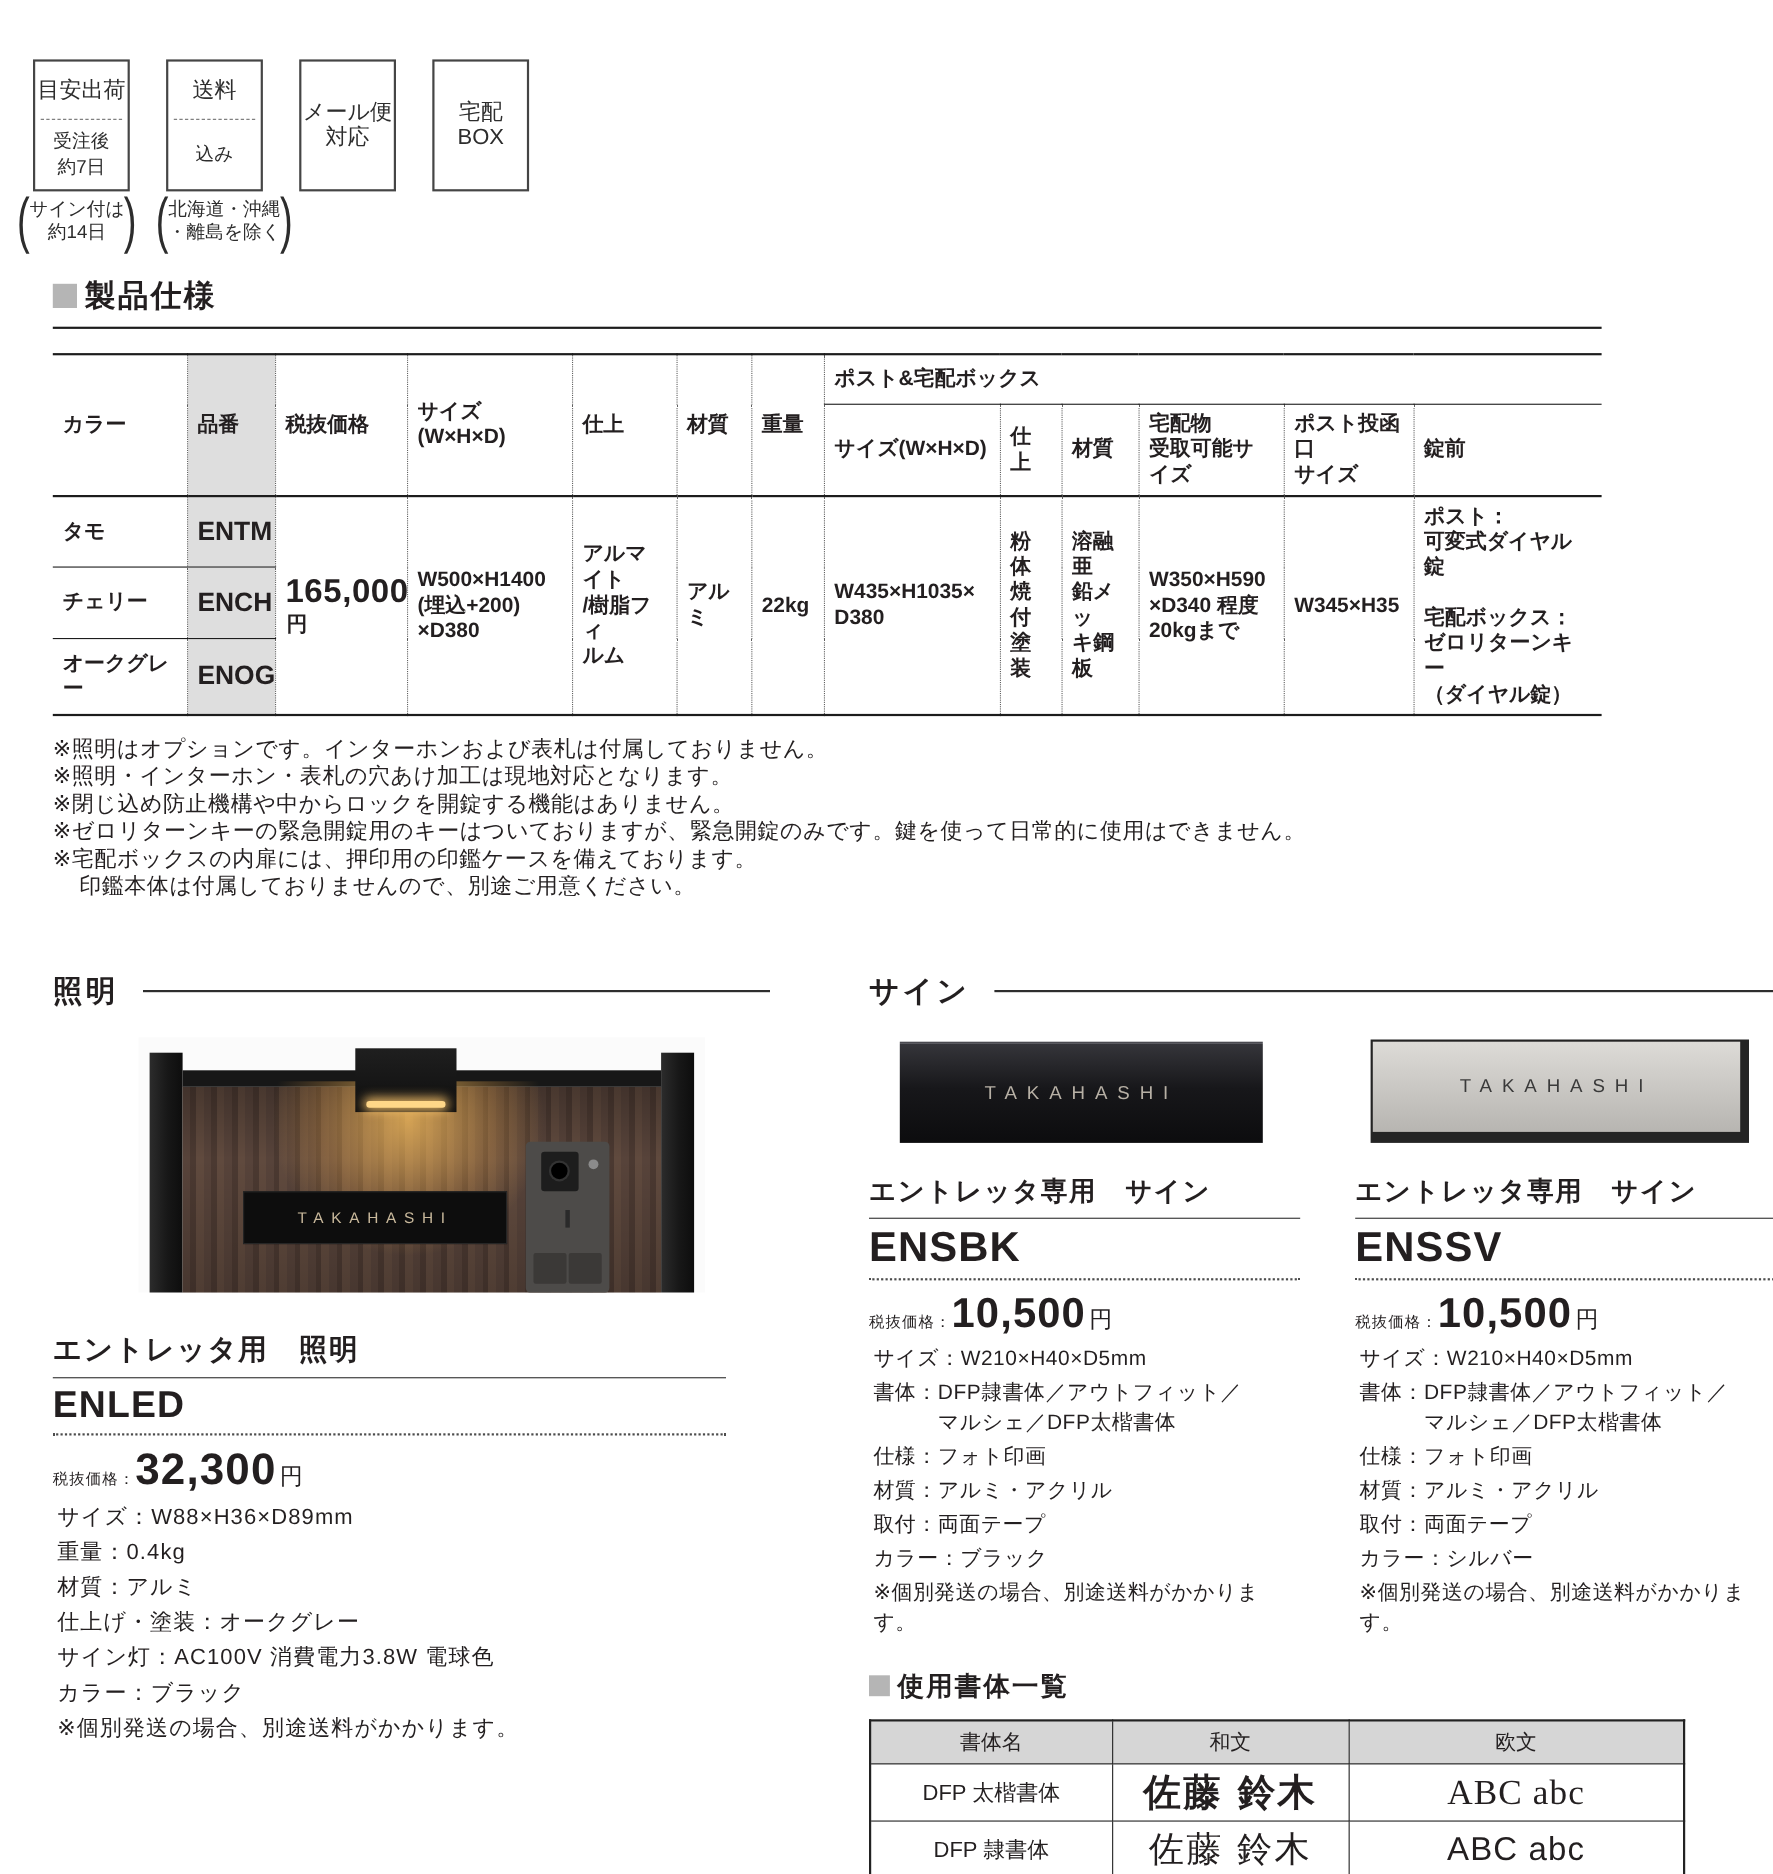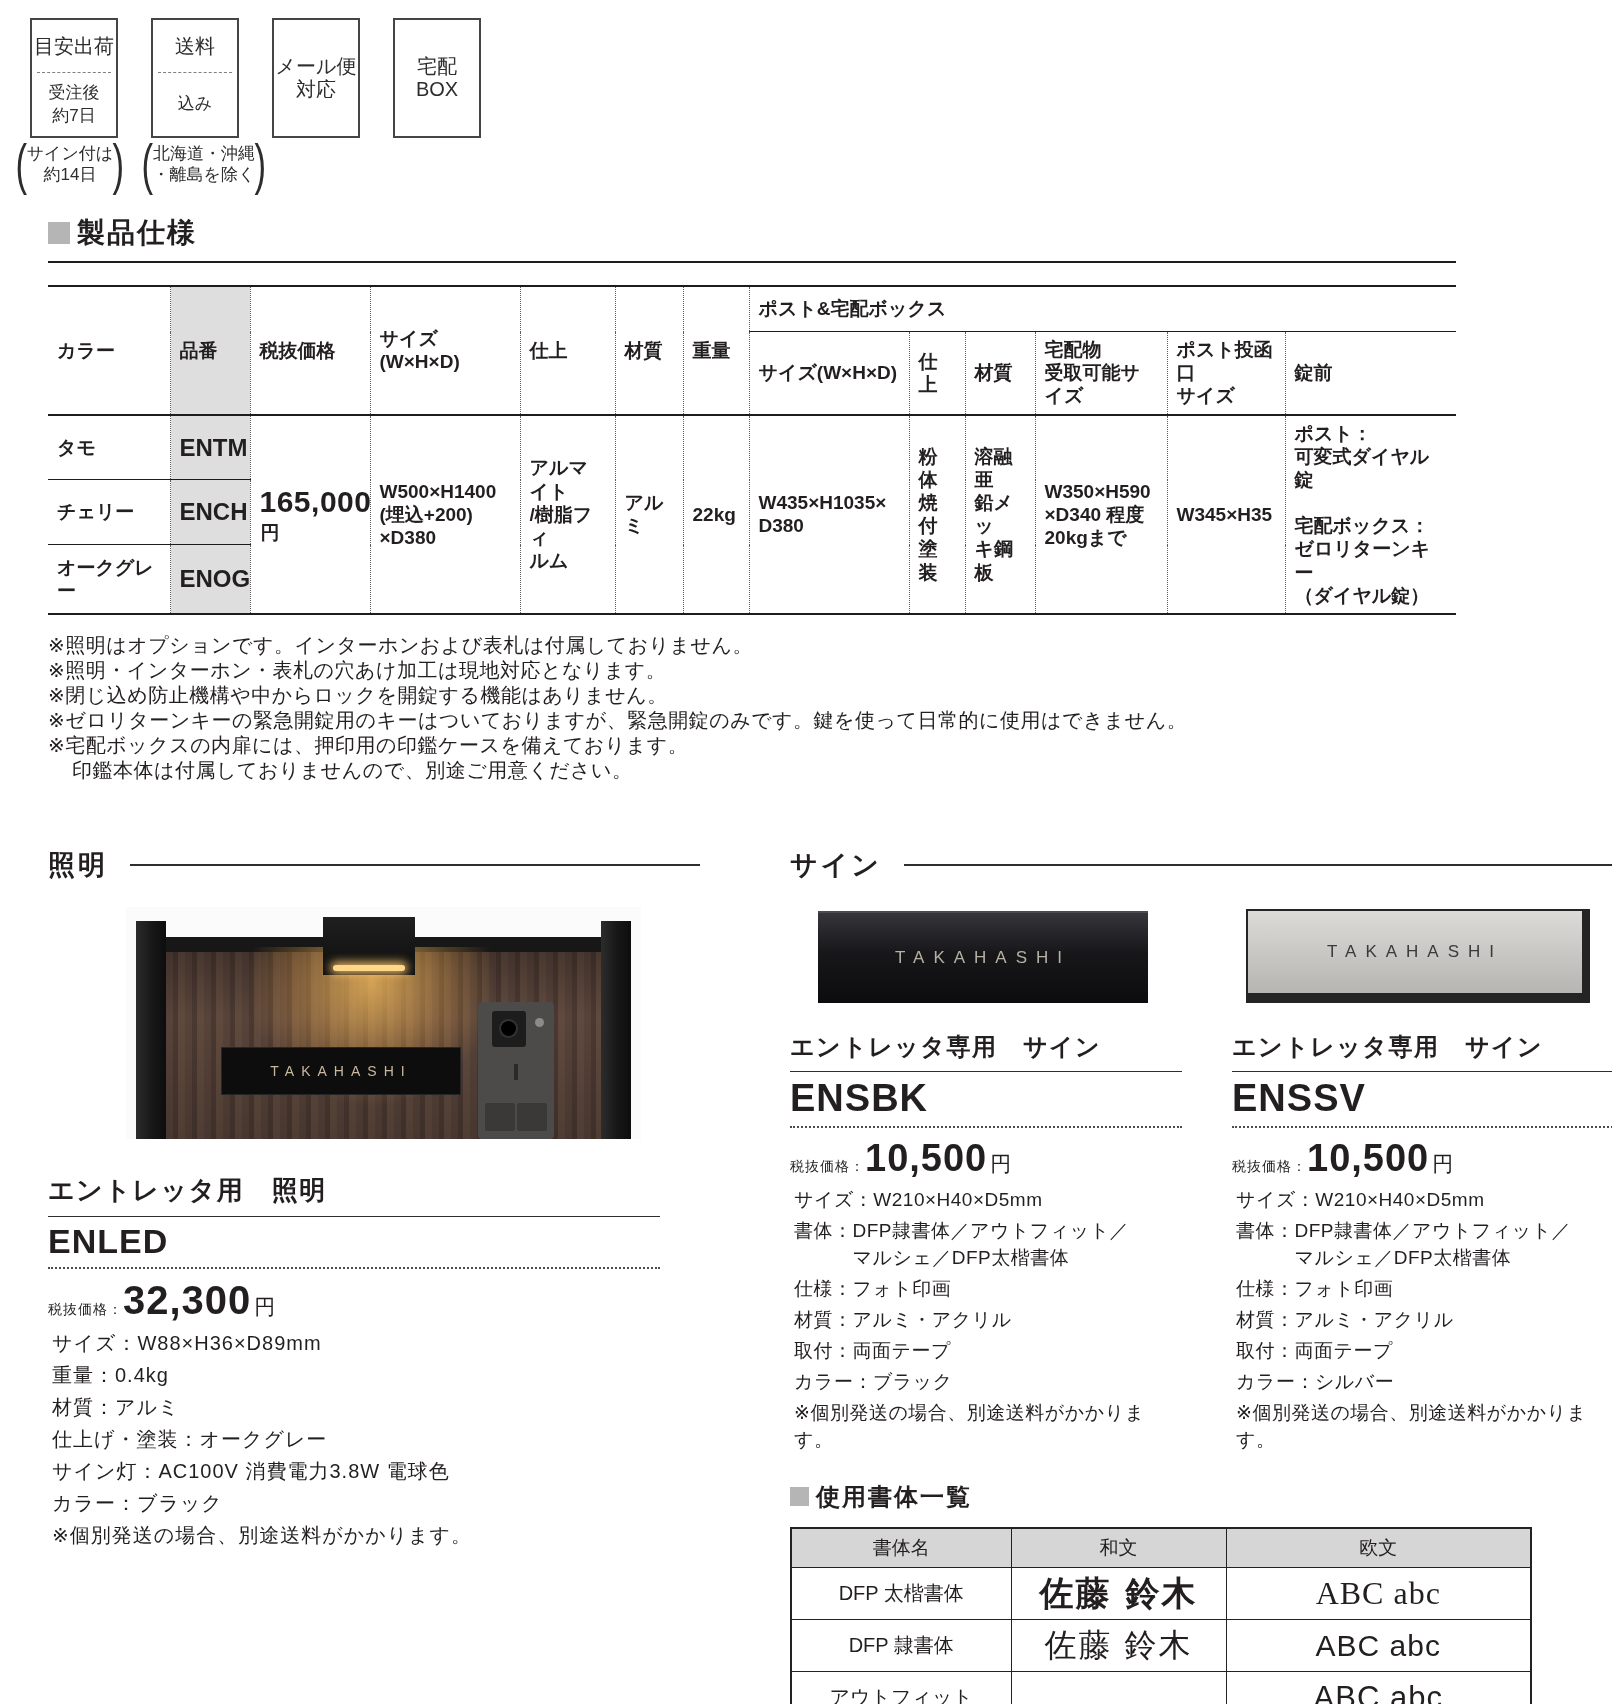--- a/index.html
+++ b/index.html
@@ -6,21 +6,21 @@
   body{
     width:1612px;height:1704px;background:#ffffff;color:#231f20;
     font-family:"Liberation Sans","DejaVu Sans",sans-serif;
     position:relative;overflow:hidden;
   }
   .pre{white-space:pre-line;}
   .page{padding-top:18px;}
 
   
   .badges{display:flex;gap:33px;margin-left:30px;align-items:flex-start;}
-  .badge{width:88px;height:120px;border:2px solid #454545;box-sizing:border-box;display:flex;flex-direction:column;}
+  .badge{width:88px;height:120px;border:2px solid #454545;box-sizing:border-box;display:flex;flex-direction:column;margin-top:36px;}
   .badge-title{font-size:20px;line-height:1.15;text-align:center;display:flex;align-items:center;justify-content:center;color:#2d2d2d;}
   .badge.split .badge-title{height:52px;}
   .badge.whole .badge-title{flex:1;}
   .badge-divider{border-top:1px dashed #808080;margin:0 5px;}
   .badge-sub{flex:1;font-size:17px;line-height:1.3;text-align:center;display:flex;align-items:center;justify-content:center;color:#2d2d2d;}
   .badge-notes{display:flex;gap:10px;margin:2px 0 0 12px;align-items:center;}
   .bnote{display:flex;align-items:center;}
   .paren{font-size:56px;font-weight:300;line-height:0.85;transform:scaleX(0.62);color:#2d2d2d;}
   .ptext{font-size:17px;line-height:1.25;text-align:center;color:#2d2d2d;margin:0 -4px;}
 

